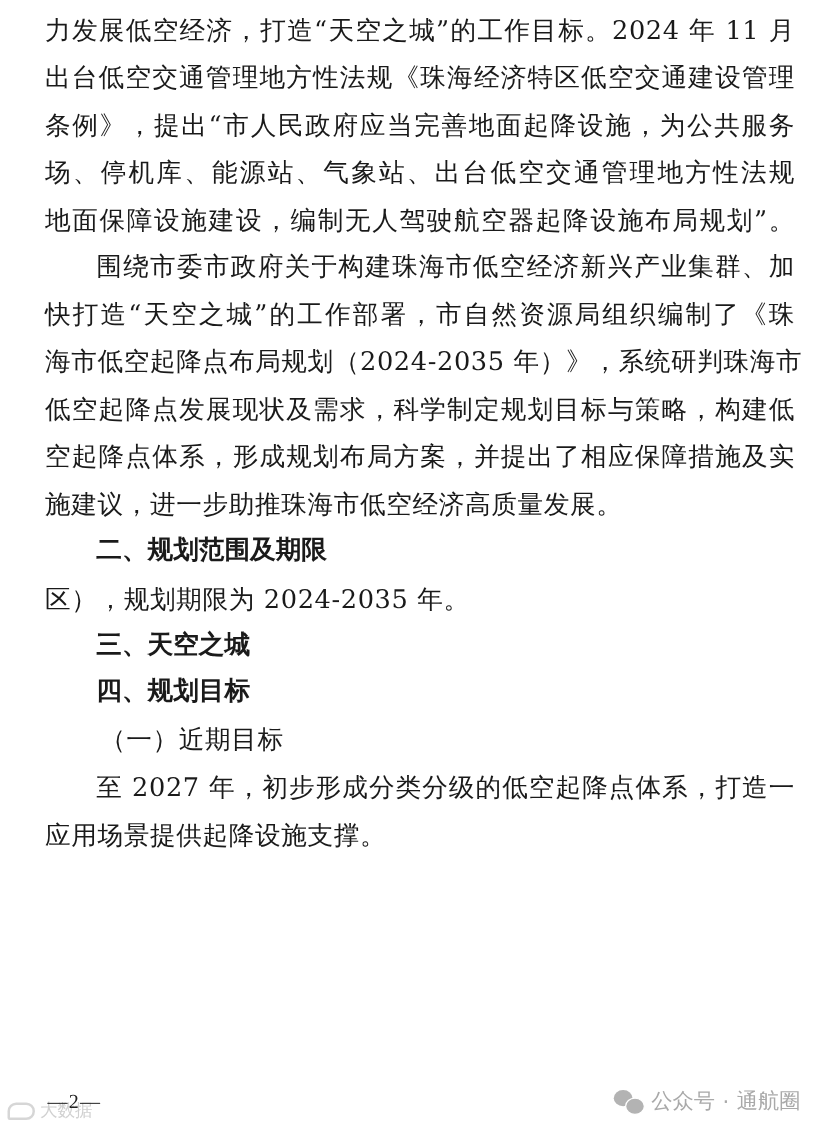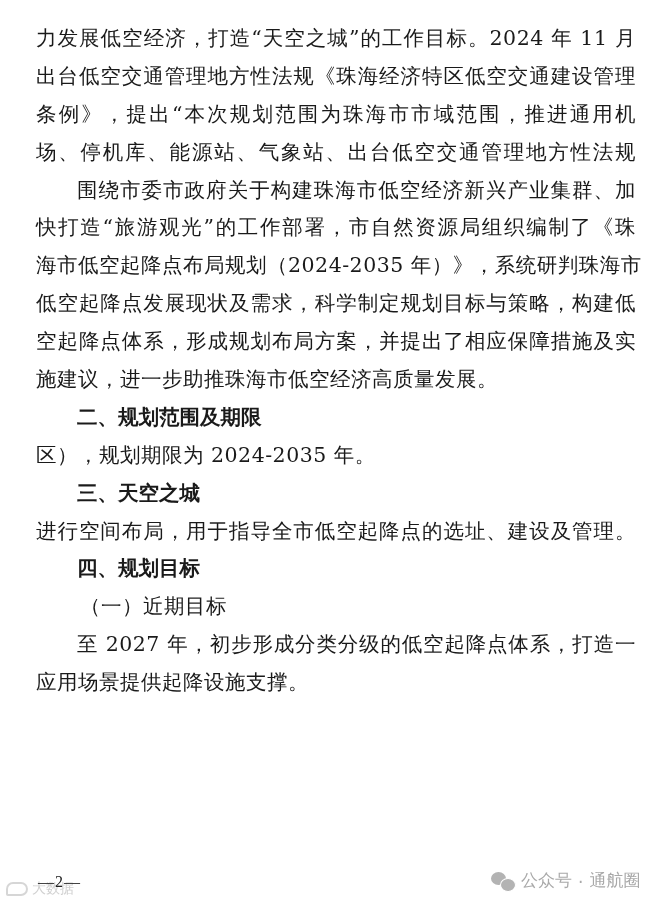--- a/index.html
+++ b/index.html
@@ -10,41 +10,41 @@
     body {
       width: 671px;
       height: 906px;
       position: relative;
       overflow: hidden;
       color: #1a1a1a;
     }
     .page {
       position: absolute;
       left: 36px;
-      top: 20px;
+      top: 6px;
       width: 600px;
     }
     .line {
       height: 37.9px;
       line-height: 37.9px;
       font-family: "DejaVu Serif", "Liberation Serif", serif;
       font-size: 20.5px;
       white-space: nowrap;
       text-align: justify;
       text-align-last: justify;
       letter-spacing: 0.5px;
     }
     .line.last {
       text-align-last: left;
     }
     .indent {
       padding-left: 41px;
     }
     .heading {
-      font-family: Liberation Serif, serif;
+      font-family: Liberation Mono, monospace;
       font-weight: bold;
       font-size: 20.5px;
       text-align-last: left;
       letter-spacing: 0;
     }
     .subheading {
       font-family: Liberation Serif, serif;
       text-align-last: left;
       padding-left: 44px;
     }
@@ -107,41 +107,41 @@
       border-radius: 50%;
     }
   </style>
 </head>
 <body>
 
 <div class="page">
   <div>
     <div class="line">力发展低空经济，打造“天空之城”的工作目标。2024 年 11 月</div>
     <div class="line">出台低空交通管理地方性法规《珠海经济特区低空交通建设管理</div>
-    <div class="line">条例》，提出“本次规划范围为珠海市市域范围，推进通用机</div>
+    <div class="line">条例》，提出“市人民政府应当完善地面起降设施，为公共服务</div>
     <div class="line">场、停机库、能源站、气象站、出台低空交通管理地方性法规</div>
+    <div class="line">地面保障设施建设，编制无人驾驶航空器起降设施布局规划”。</div>
   </div>
 
   <div>
     <div class="line indent">围绕市委市政府关于构建珠海市低空经济新兴产业集群、加</div>
-    <div class="line">快打造“旅游观光”的工作部署，市自然资源局组织编制了《珠</div>
+    <div class="line">快打造“天空之城”的工作部署，市自然资源局组织编制了《珠</div>
     <div class="line">海市低空起降点布局规划（2024-2035 年）》，系统研判珠海市</div>
     <div class="line">低空起降点发展现状及需求，科学制定规划目标与策略，构建低</div>
     <div class="line">空起降点体系，形成规划布局方案，并提出了相应保障措施及实</div>
     <div class="line last">施建议，进一步助推珠海市低空经济高质量发展。</div>
   </div>
 
   <div>
     <div class="line indent heading">二、规划范围及期限</div>
     <div class="line last">区），规划期限为 2024-2035 年。</div>
   </div>
 
   <div>
     <div class="line indent heading">三、天空之城</div>
-    <div class="line">进行空间布局，用于指导全市低空起降点的选址、建设及管理。</div>
   </div>
 
   <div>
     <div class="line indent heading">四、规划目标</div>
     <div class="line subheading">（一）近期目标</div>
     <div class="line indent">至 2027 年，初步形成分类分级的低空起降点体系，打造一</div>
     <div class="line last">应用场景提供起降设施支撑。</div>
   </div>
 </div>
 

